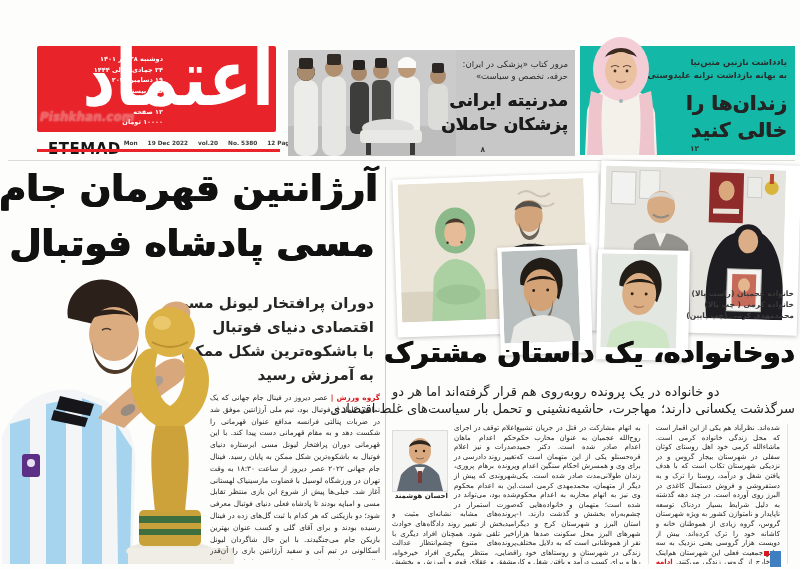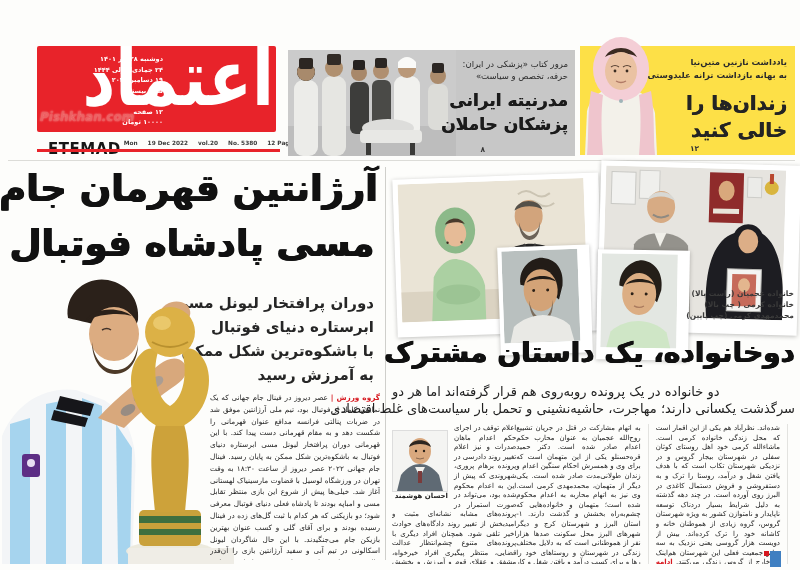--- a/index.html
+++ b/index.html
@@ -20,21 +20,21 @@
   .masthead-rule{left:37px;top:149px;width:243px;height:3px;background:#e8232a;}
   .watermark{left:40px;top:110px;color:rgba(235,90,90,.8);font-size:12px;font-weight:bold;
       font-style:italic;text-shadow:0 0 2px rgba(255,255,255,.6);}
   
   .teaser-medicine{left:288px;top:50px;width:287px;height:106px;background:#c7c7c7;}
   .teaser-medicine .kicker{position:absolute;right:7px;top:8px;text-align:right;font-size:8.5px;
       font-weight:normal;color:#2b2b2b;line-height:12px;}
   .teaser-medicine .big{position:absolute;right:7px;top:38px;text-align:right;font-size:17px;
       font-weight:bold;color:#1b1b1b;line-height:24px;text-shadow:.4px 0 #1b1b1b;}
   .pagenum{position:absolute;font-size:7.5px;font-weight:bold;color:#333;}
-  .teaser-prison{left:580px;top:46px;width:215px;height:109px;background:#fde047;}
+  .teaser-prison{left:580px;top:46px;width:215px;height:109px;background:#14b8a6;}
   .teaser-prison .kicker{position:absolute;right:8px;top:10px;text-align:right;font-size:8.5px;
       font-weight:bold;color:#2b2b2b;line-height:13px;}
   .teaser-prison .big{position:absolute;right:8px;top:44px;text-align:right;font-size:20px;
       font-weight:bold;color:#242424;line-height:27px;text-shadow:.4px 0 #242424;}
   .top-rule{left:8px;top:160px;width:787px;height:1px;background:#dcdcd8;}
   .v-divider{left:385px;top:167px;width:1px;height:393px;background:#cfcfcb;}
   
   .sports-h1{left:6px;top:161px;width:372px;text-align:center;font-size:37px;font-weight:bold;
       color:#111;line-height:55px;letter-spacing:-1px;white-space:nowrap;
       text-shadow:.7px 0 #111,-.7px 0 #111;}
@@ -168,21 +168,21 @@
 
   <div class="abs top-rule"></div>
   <div class="abs v-divider"></div>
 
   <div class="abs sports-h1 rtl">
     <div>آرژانتین قهرمان جام</div>
     <div>مسی پادشاه فوتبال</div>
   </div>
   <div class="abs sports-sub rtl">
     <div>دوران پرافتخار لیونل مسی</div>
-    <div>ابرستاره دنیای فوتبال</div>
+    <div>اقتصادی دنیای فوتبال</div>
     <div>با باشکوه‌ترین شکل ممکن</div>
     <div>به آمرزش رسید</div>
   </div>
 
   <svg class="abs messi" viewBox="0 0 232 296">
 
     <path d="M0,296 L0,168 C14,134 44,118 74,122 L102,132 C126,146 136,176 133,208 L130,296 Z" fill="#f3f5f7"></path>
     <path d="M8,296 L8,156 L28,150 L28,296 Z" fill="#a6d4ee"></path>
     <path d="M44,296 L44,136 L64,132 L64,296 Z" fill="#a6d4ee"></path>
     <path d="M80,296 L80,130 L100,138 L100,296 Z" fill="#a6d4ee"></path>

